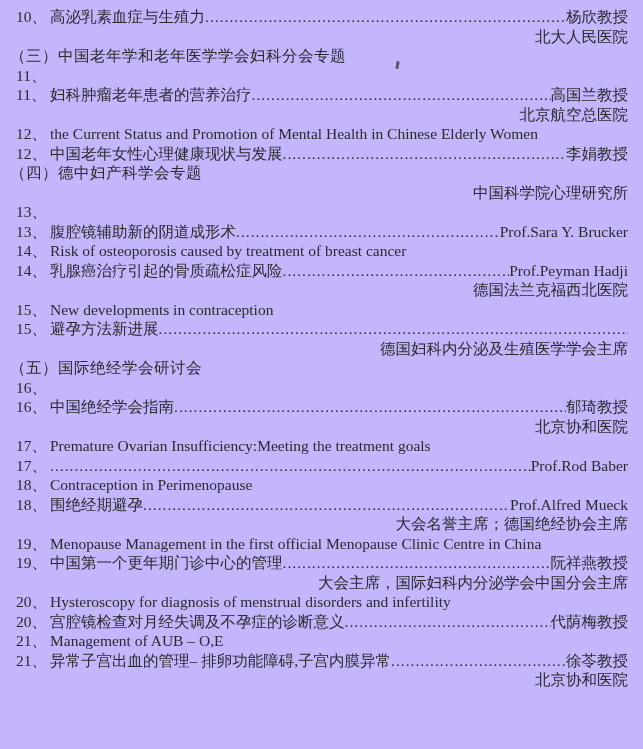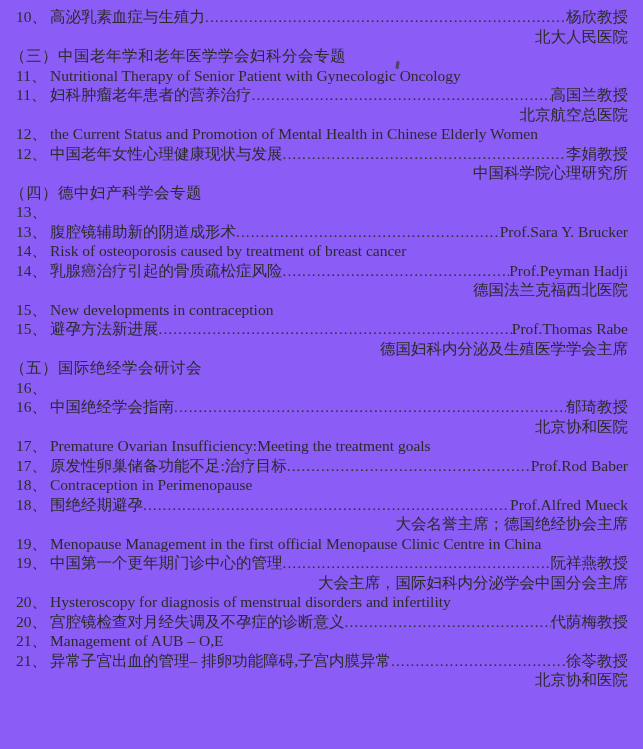--- a/index.html
+++ b/index.html
@@ -7,21 +7,21 @@
     width: 643px; height: 749px;
     background: #eef0ee;
     overflow: hidden;
     font-family: "Liberation Serif", "DejaVu Serif", serif;
   }
   .page {
     position: relative;
     box-sizing: border-box;
     width: 643px; height: 749px;
     padding: 7px 15px 0 16px;
-    background: #8b5cf6;
+    background: #c4b5fd;
     color: #2b2b2b;
     font-size: 15.5px;
   }
   .list { display: flex; flex-direction: column; }
   .row {
     display: flex;
     align-items: baseline;
     height: 19.5px;
     line-height: 19.5px;
     white-space: nowrap;
@@ -64,47 +64,46 @@
         <span class="speaker">杨欣教授</span>
       </div>
       <div class="row affiliation">
         <span class="text">北大人民医院</span>
       </div>
       <div class="row section">
         <span class="text">（三）中国老年学和老年医学学会妇科分会专题</span>
       </div>
       <div class="row item">
         <span class="num">11、</span>
-        <span class="title">Nutritional Therapy of Senior Patient with Gynecologic Oncology</span>
       </div>
       <div class="row item">
         <span class="num">11、</span>
         <span class="title">妇科肿瘤老年患者的营养治疗</span>
         <span class="dots"></span>
         <span class="speaker">高国兰教授</span>
       </div>
       <div class="row affiliation">
         <span class="text">北京航空总医院</span>
       </div>
       <div class="row item">
         <span class="num">12、</span>
         <span class="title">the Current Status and Promotion of Mental Health in Chinese Elderly Women</span>
       </div>
       <div class="row item">
         <span class="num">12、</span>
         <span class="title">中国老年女性心理健康现状与发展</span>
         <span class="dots"></span>
         <span class="speaker">李娟教授</span>
       </div>
-      <div class="row affiliation">
-        <span class="text">中国科学院心理研究所</span>
-      </div>
       <div class="row section">
         <span class="text">（四）德中妇产科学会专题</span>
       </div>
+      <div class="row affiliation">
+        <span class="text">中国科学院心理研究所</span>
+      </div>
       <div class="row item">
         <span class="num">13、</span>
       </div>
       <div class="row item">
         <span class="num">13、</span>
         <span class="title">腹腔镜辅助新的阴道成形术</span>
         <span class="dots"></span>
         <span class="speaker">Prof.Sara Y. Brucker</span>
       </div>
       <div class="row item">
@@ -121,21 +120,20 @@
         <span class="text">德国法兰克福西北医院</span>
       </div>
       <div class="row item">
         <span class="num">15、</span>
         <span class="title">New developments in contraception</span>
       </div>
       <div class="row item">
         <span class="num">15、</span>
         <span class="title">避孕方法新进展</span>
         <span class="dots"></span>
-        <span class="speaker">Prof.Thomas Rabe</span>
       </div>
       <div class="row affiliation">
         <span class="text">德国妇科内分泌及生殖医学学会主席</span>
       </div>
       <div class="row section">
         <span class="text">（五）国际绝经学会研讨会</span>
       </div>
       <div class="row item">
         <span class="num">16、</span>
       </div>
@@ -147,21 +145,20 @@
       </div>
       <div class="row affiliation">
         <span class="text">北京协和医院</span>
       </div>
       <div class="row item">
         <span class="num">17、</span>
         <span class="title">Premature Ovarian Insufficiency:Meeting the treatment goals</span>
       </div>
       <div class="row item">
         <span class="num">17、</span>
-        <span class="title">原发性卵巢储备功能不足:治疗目标</span>
         <span class="dots"></span>
         <span class="speaker">Prof.Rod Baber</span>
       </div>
       <div class="row item">
         <span class="num">18、</span>
         <span class="title">Contraception in Perimenopause</span>
       </div>
       <div class="row item">
         <span class="num">18、</span>
         <span class="title">围绝经期避孕</span>

